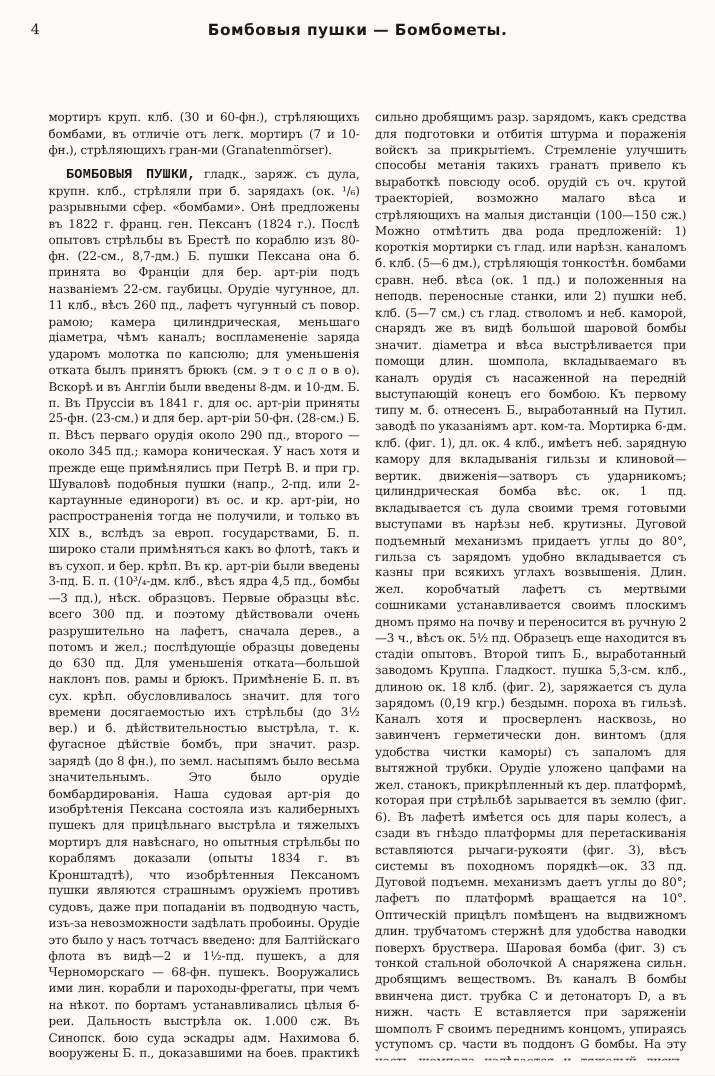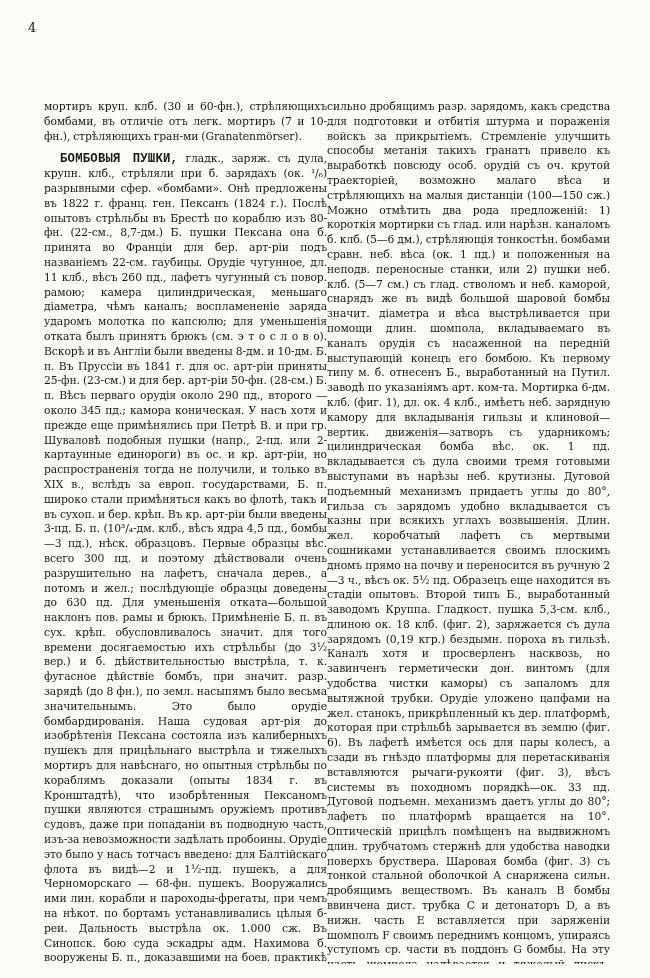--- a/index.html
+++ b/index.html
@@ -40,20 +40,22 @@
     font-size: 14px;
     letter-spacing: 0.4px;
   }
   .columns {
     position: absolute;
     top: 100px;
     left: 44px;
     right: 26px;
     bottom: 14px;
     display: flex;
+    gap: 14px;
+    justify-content: flex-end;
   }
   .column {
     width: 283px;
     height: 864px;
     overflow: hidden;
     text-align: justify;
     font-size: 10.8px;
     line-height: 14.8px;
     letter-spacing: -0.1px;
     word-spacing: -0.4px;
@@ -74,20 +76,21 @@
     word-spacing: 0;
   }
 </style>
 </head>
 <body>
 
 <div class="page">
 
   <div class="page-header">
     <span class="page-number">4</span>
+    <span class="running-head">Бомбовыя пушки — Бомбометы.</span>
   </div>
 
   <div class="columns">
 
     <div class="column">
       <p class="para">мортиръ круп. клб. (30 и 60-фн.), стрѣляющихъ бомбами, въ отличіе отъ легк. мортиръ (7 и 10-фн.), стрѣляющихъ гран-ми (Granatenmörser).</p>
 
       <p class="para article"><span class="headword">БОМБОВЫЯ ПУШКИ,</span> <span>гладк., заряж. съ дула, крупн. клб., стрѣляли при б. зарядахъ (ок. ¹/₆) разрывными сфер. «бомбами». Онѣ предложены въ 1822 г. франц. ген. Пексанъ (1824 г.). Послѣ опытовъ стрѣльбы въ Брестѣ по кораблю изъ 80-фн. (22-см., 8,7-дм.) Б. пушки Пексана она б. принята во Франціи для бер. арт-ріи подъ названіемъ 22-см. гаубицы. Орудіе чугунное, дл. 11 клб., вѣсъ 260 пд., лафетъ чугунный съ повор. рамою; камера цилиндрическая, меньшаго діаметра, чѣмъ каналъ; воспламененіе заряда ударомъ молотка по капсюлю; для уменьшенія отката былъ принятъ брюкъ (см. э т о  с л о в о). Вскорѣ и въ Англіи были введены 8-дм. и 10-дм. Б. п. Въ Пруссіи въ 1841 г. для ос. арт-ріи приняты 25-фн. (23-см.) и для бер. арт-ріи 50-фн. (28-см.) Б. п. Вѣсъ перваго орудія около 290 пд., второго — около 345 пд.; камора коническая. У насъ хотя и прежде еще примѣнялись при Петрѣ В. и при гр. Шуваловѣ подобныя пушки (напр., 2-пд. или 2-картаунные единороги) въ ос. и кр. арт-ріи, но распространенія тогда не получили, и только въ XIX в., вслѣдъ за европ. государствами, Б. п. широко стали примѣняться какъ во флотѣ, такъ и въ сухоп. и бер. крѣп. Въ кр. арт-ріи были введены 3-пд. Б. п. (10³/₄-дм. клб., вѣсъ ядра 4,5 пд., бомбы—3 пд.), нѣск. образцовъ. Первые образцы вѣс. всего 300 пд. и поэтому дѣйствовали очень разрушительно на лафетъ, сначала дерев., а потомъ и жел.; послѣдующіе образцы доведены до 630 пд. Для уменьшенія отката—большой наклонъ пов. рамы и брюкъ. Примѣненіе Б. п. въ сух. крѣп. обусловливалось значит. для того времени досягаемостью ихъ стрѣльбы (до 3½ вер.) и б. дѣйствительностью выстрѣла, т. к. фугасное дѣйствіе бомбъ, при значит. разр. зарядѣ (до 8 фн.), по земл. насыпямъ было весьма значительнымъ. Это было орудіе бомбардированія. Наша судовая арт-рія до изобрѣтенія Пексана состояла изъ калиберныхъ пушекъ для прицѣльнаго выстрѣла и тяжелыхъ мортиръ для навѣснаго, но опытныя стрѣльбы по кораблямъ доказали (опыты 1834 г. въ Кронштадтѣ), что изобрѣтенныя Пексаномъ пушки являются страшнымъ оружіемъ противъ судовъ, даже при попаданіи въ подводную часть, изъ-за невозможности задѣлать пробоины. Орудіе это было у насъ тотчасъ введено: для Балтійскаго флота въ видѣ—2 и 1½-пд. пушекъ, а для Черноморскаго — 68-фн. пушекъ. Вооружались ими лин. корабли и пароходы-фрегаты, при чемъ на нѣкот. по бортамъ устанавливались цѣлыя б-реи. Дальность выстрѣла ок. 1.000 сж. Въ Синопск. бою суда эскадры адм. Нахимова б. вооружены Б. п., доказавшими на боев. практикѣ свою дѣйствительность противъ бер. крѣп. и судовъ.</span></p>
 
     </div>

